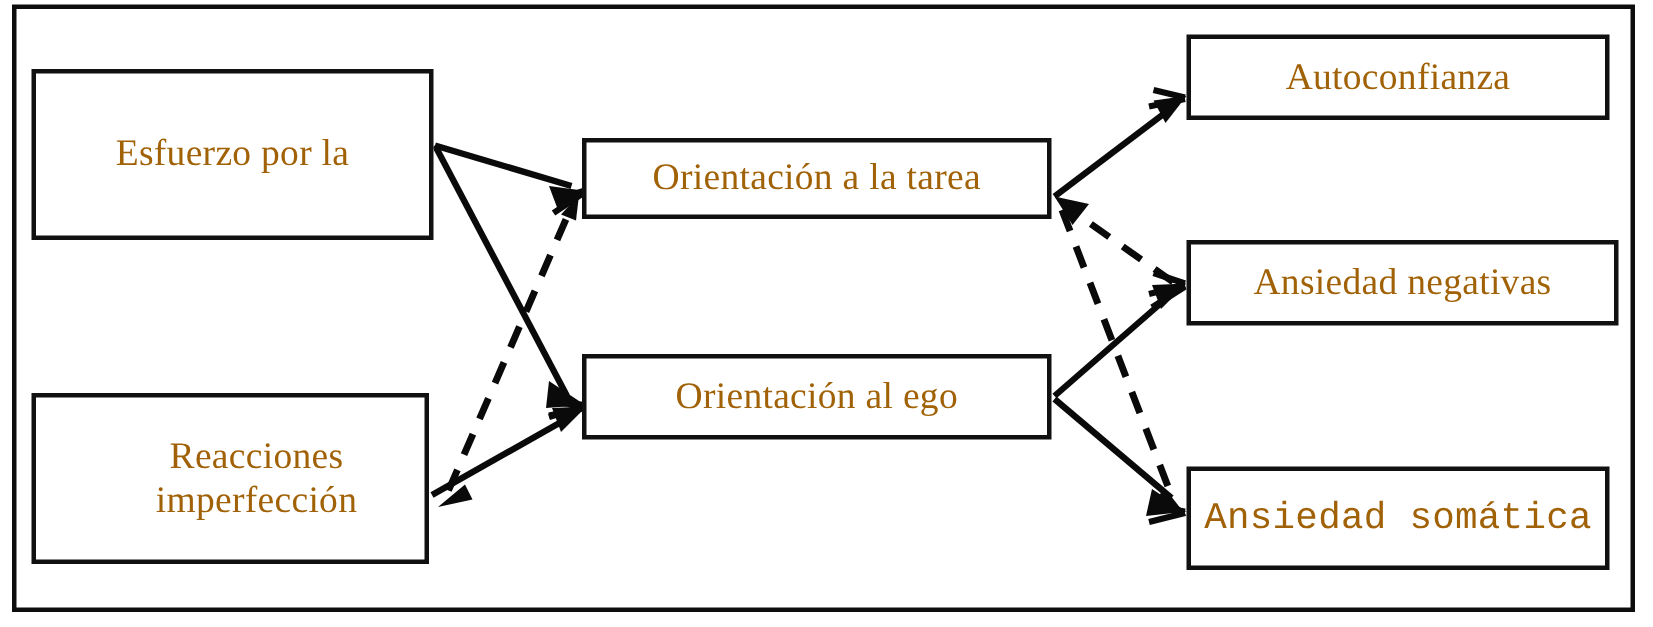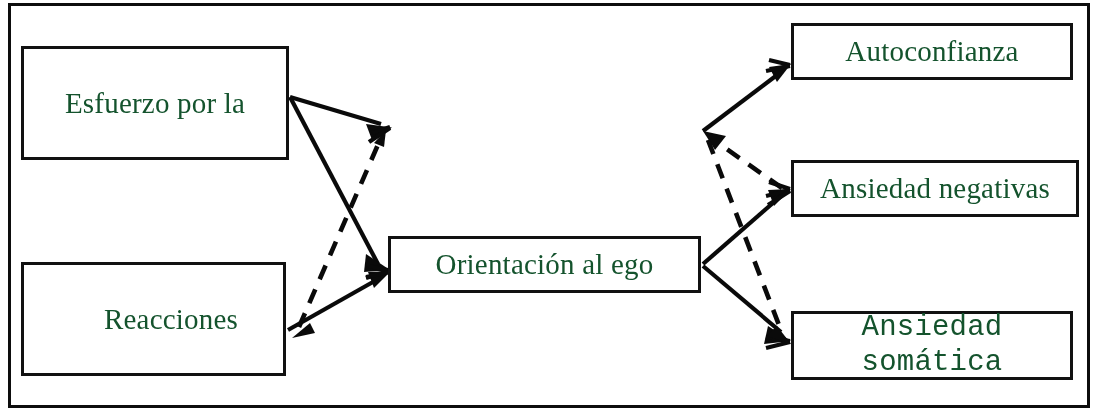--- a/index.html
+++ b/index.html
@@ -27,22 +27,22 @@
   }
   .node {
     position: absolute;
     box-sizing: border-box;
     border: 3px solid #111111;
     background: #ffffff;
     display: flex;
     align-items: center;
     justify-content: center;
     text-align: center;
-    color: #14532d;
-    font-size: 29px;
+    color: #a16207;
+    font-size: 25px;
     line-height: 1.18;
     letter-spacing: 0.2px;
     padding: 2px 6px;
     z-index: 3;
   }
   .node span { display: block; width: 100%; }
   #edges {
     position: absolute;
     left: 0; top: 0;
     width: 1102px;
@@ -136,23 +136,27 @@
 
   <div class="node" style="left:21px; top:46px; width:268px; height:114px;">
     <span>
       <span>Esfuerzo por la</span>
     </span>
   </div>
 
   <div class="node" style="left:21px; top:262px; width:265px; height:114px;padding-left:41px;">
     <span>
       <span>Reacciones</span>
+      <span>imperfección</span>
     </span>
   </div>
 
+  <div class="node" style="left:388px; top:92px; width:313px; height:54px;">
+    <span>Orientación a la tarea</span>
+  </div>
 
   <div class="node" style="left:388px; top:236px; width:313px; height:57px;">
     <span>Orientación al ego</span>
   </div>
 
   <div class="node" style="left:791px; top:23px; width:282px; height:57px;">
     <span>Autoconfianza</span>
   </div>
 
   <div class="node" style="left:791px; top:160px; width:288px; height:57px;">

